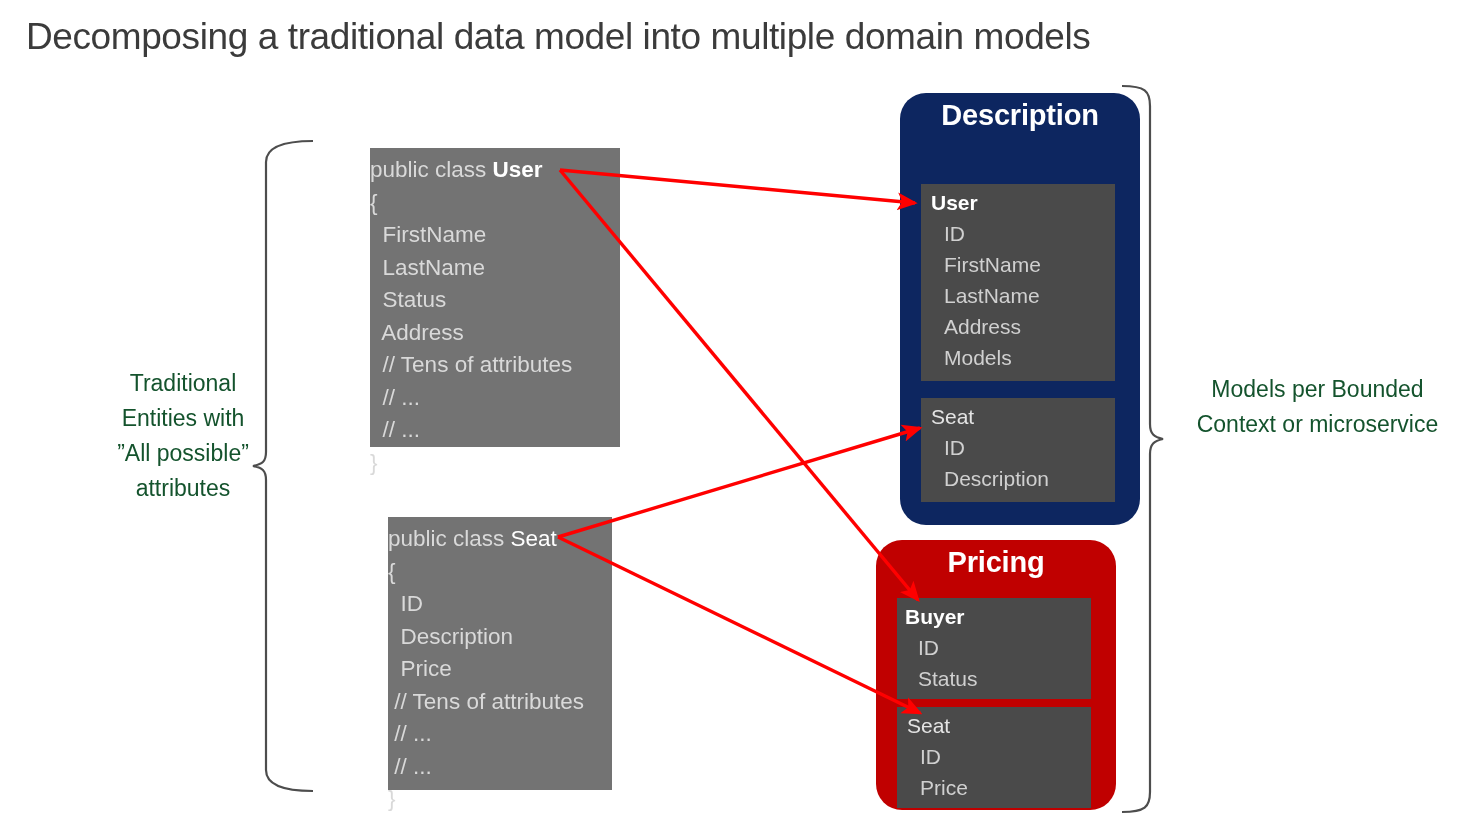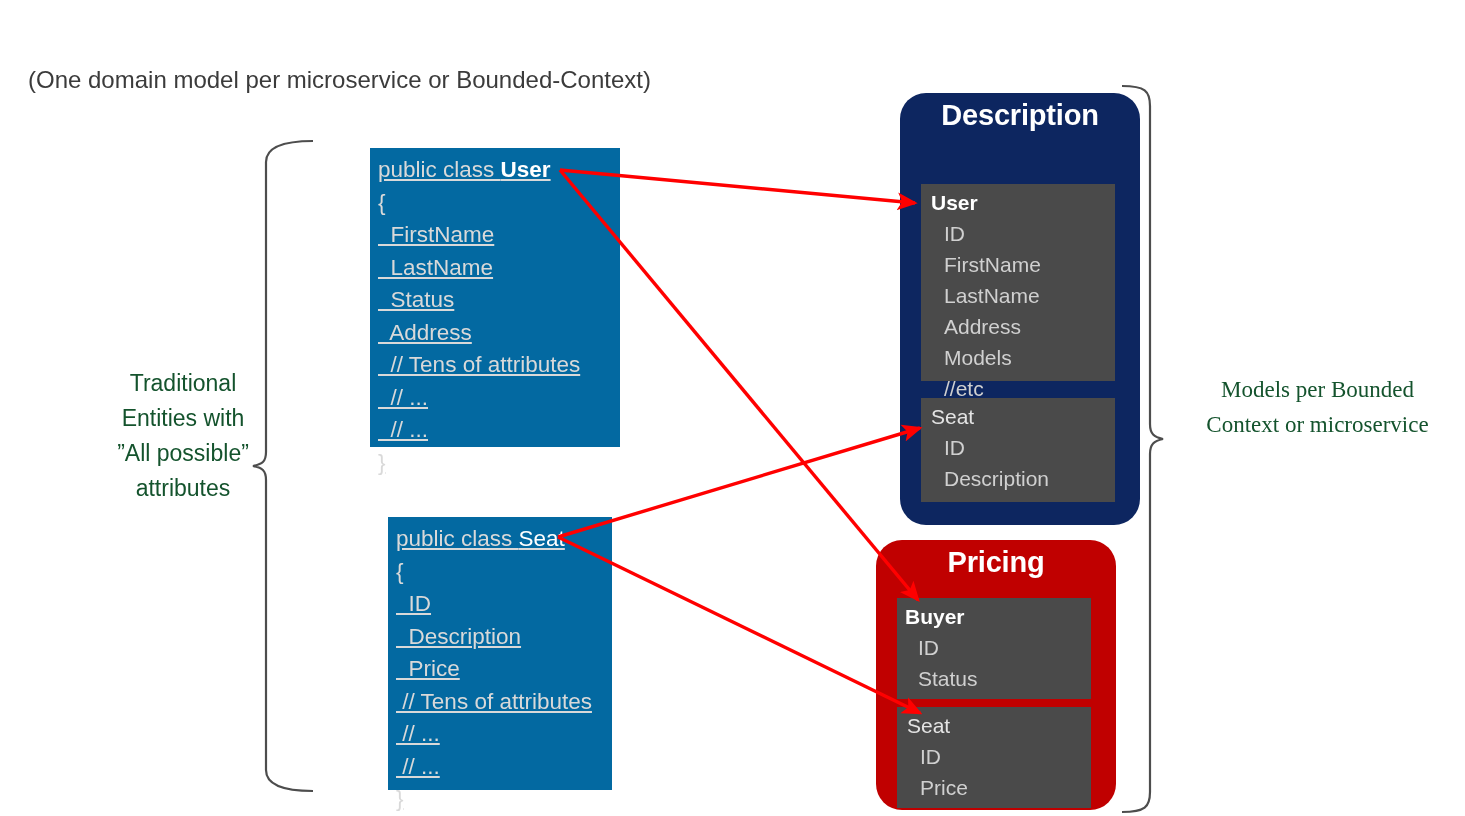--- a/index.html
+++ b/index.html
@@ -34,30 +34,29 @@
     left: 28px;
     top: 66px;
     font-size: 24px;
     font-weight: 300;
     color: #3b3b3b;
     white-space: nowrap;
   }
   
   .code-box {
     position: absolute;
-    background: #0369a1;
+    background: #737373;
     color: #d9d9d9;
     font-family: "Liberation Sans", sans-serif;
     font-weight: 300;
     font-size: 22.5px;
     line-height: 32.5px;
-    padding: 6px 0 4px 8px;
+    padding: 6px 0 4px 0;
     box-sizing: border-box;
     z-index: 3;
-    text-decoration: underline;
   }
   .code-box .ln { display: block; white-space: pre; }
   .code-box .kw-strong { font-weight: bold; color: #ffffff; }
   .code-box .kw-plain { color: #ffffff; }
 
   #code-user  { left: 370px; top: 148px; width: 250px; height: 299px; }
   #code-seat  { left: 388px; top: 517px; width: 224px; height: 273px; }
 
   
   .ctx-panel {
@@ -112,37 +111,37 @@
   
   .side-note {
     position: absolute;
     font-size: 23px;
     font-weight: 300;
     line-height: 35px;
     color: #14532d;
     text-align: center;
   }
   #note-left  { left: 108px; top: 366px; width: 150px; }
-  #note-right { left: 1185px; top: 372px; width: 265px; font-family: Liberation Serif, serif; }
+  #note-right { left: 1185px; top: 372px; width: 265px; }
 
   svg.overlay {
     position: absolute;
     left: 0; top: 0;
     width: 1465px; height: 816px;
     pointer-events: none;
     z-index: 5;
   }
   svg.braces { z-index: 1; }
 </style>
 </head>
 <body>
 
 <div id="canvas">
 
-  <div class="subtitle">(One domain model per microservice or Bounded-Context)</div>
+  <div class="title">Decomposing a traditional data model into multiple domain models</div>
 
   <svg class="overlay braces" viewBox="0 0 1465 816">
 
     <path d="M 313 141 C 285 141 266 146 266 162 L 266 452
              C 266 462 262 464 253 466
              C 262 468 266 470 266 480 L 266 770
              C 266 786 285 791 313 791" fill="none" stroke="#4d4d4d" stroke-width="2.2"></path>
 
     <path d="M 1122 86 C 1145 86 1150 91 1150 106 L 1150 424
              C 1150 434 1154 437 1163 439
@@ -179,21 +178,20 @@
     <div class="ctx-title">
       <div>Description</div>
     </div>
     <div class="entity-box" id="ent-cm-user">
       <span class="ename">User</span>
       <span class="attr">ID</span>
       <span class="attr">FirstName</span>
       <span class="attr">LastName</span>
       <span class="attr">Address</span>
       <span class="attr">Models</span>
-      <span class="attr">//etc</span>
     </div>
     <div class="entity-box" id="ent-cm-seat">
       <span class="ename light">Seat</span>
       <span class="attr">ID</span>
       <span class="attr">Description</span>
     </div>
   </div>
 
   <div class="ctx-panel" id="panel-pricing">
     <div class="ctx-title">

